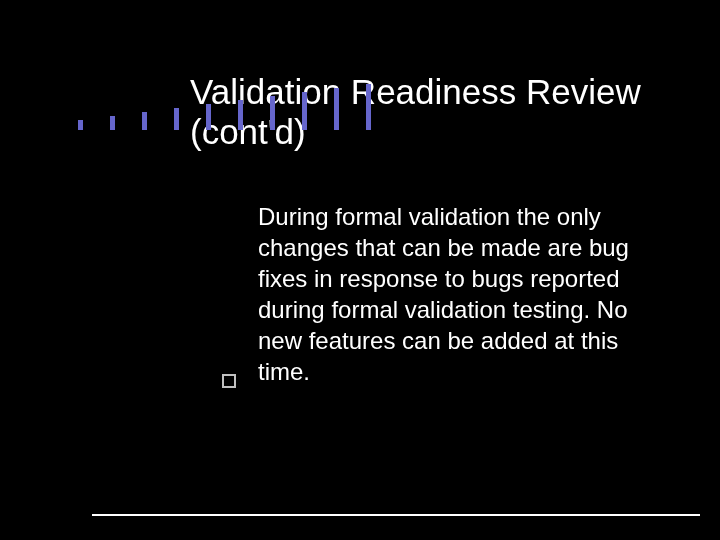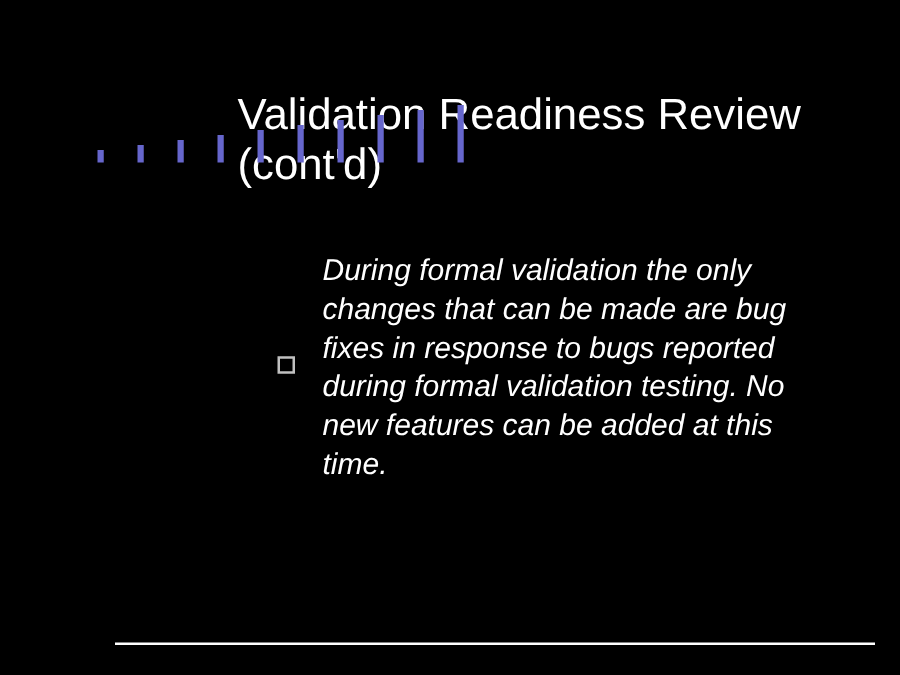--- a/index.html
+++ b/index.html
@@ -36,23 +36,22 @@
     font-weight: normal;
     line-height: 1.15;
     margin-bottom: 36px;
     color: #ffffff;
   }
   .body {
     padding-left: 8px;
   }
   .bullet-item {
     display: flex;
-    align-items: center;
+    align-items: flex-end;
     margin-bottom: 4px;
-    font-style: italic;
   }
   .bullet-marker {
     flex: 0 0 auto;
     width: 14px;
     height: 14px;
     border: 2px solid #c0c0c0;
     margin-top: 8px;
     margin-right: 10px;
   }
   .bullet-text {

